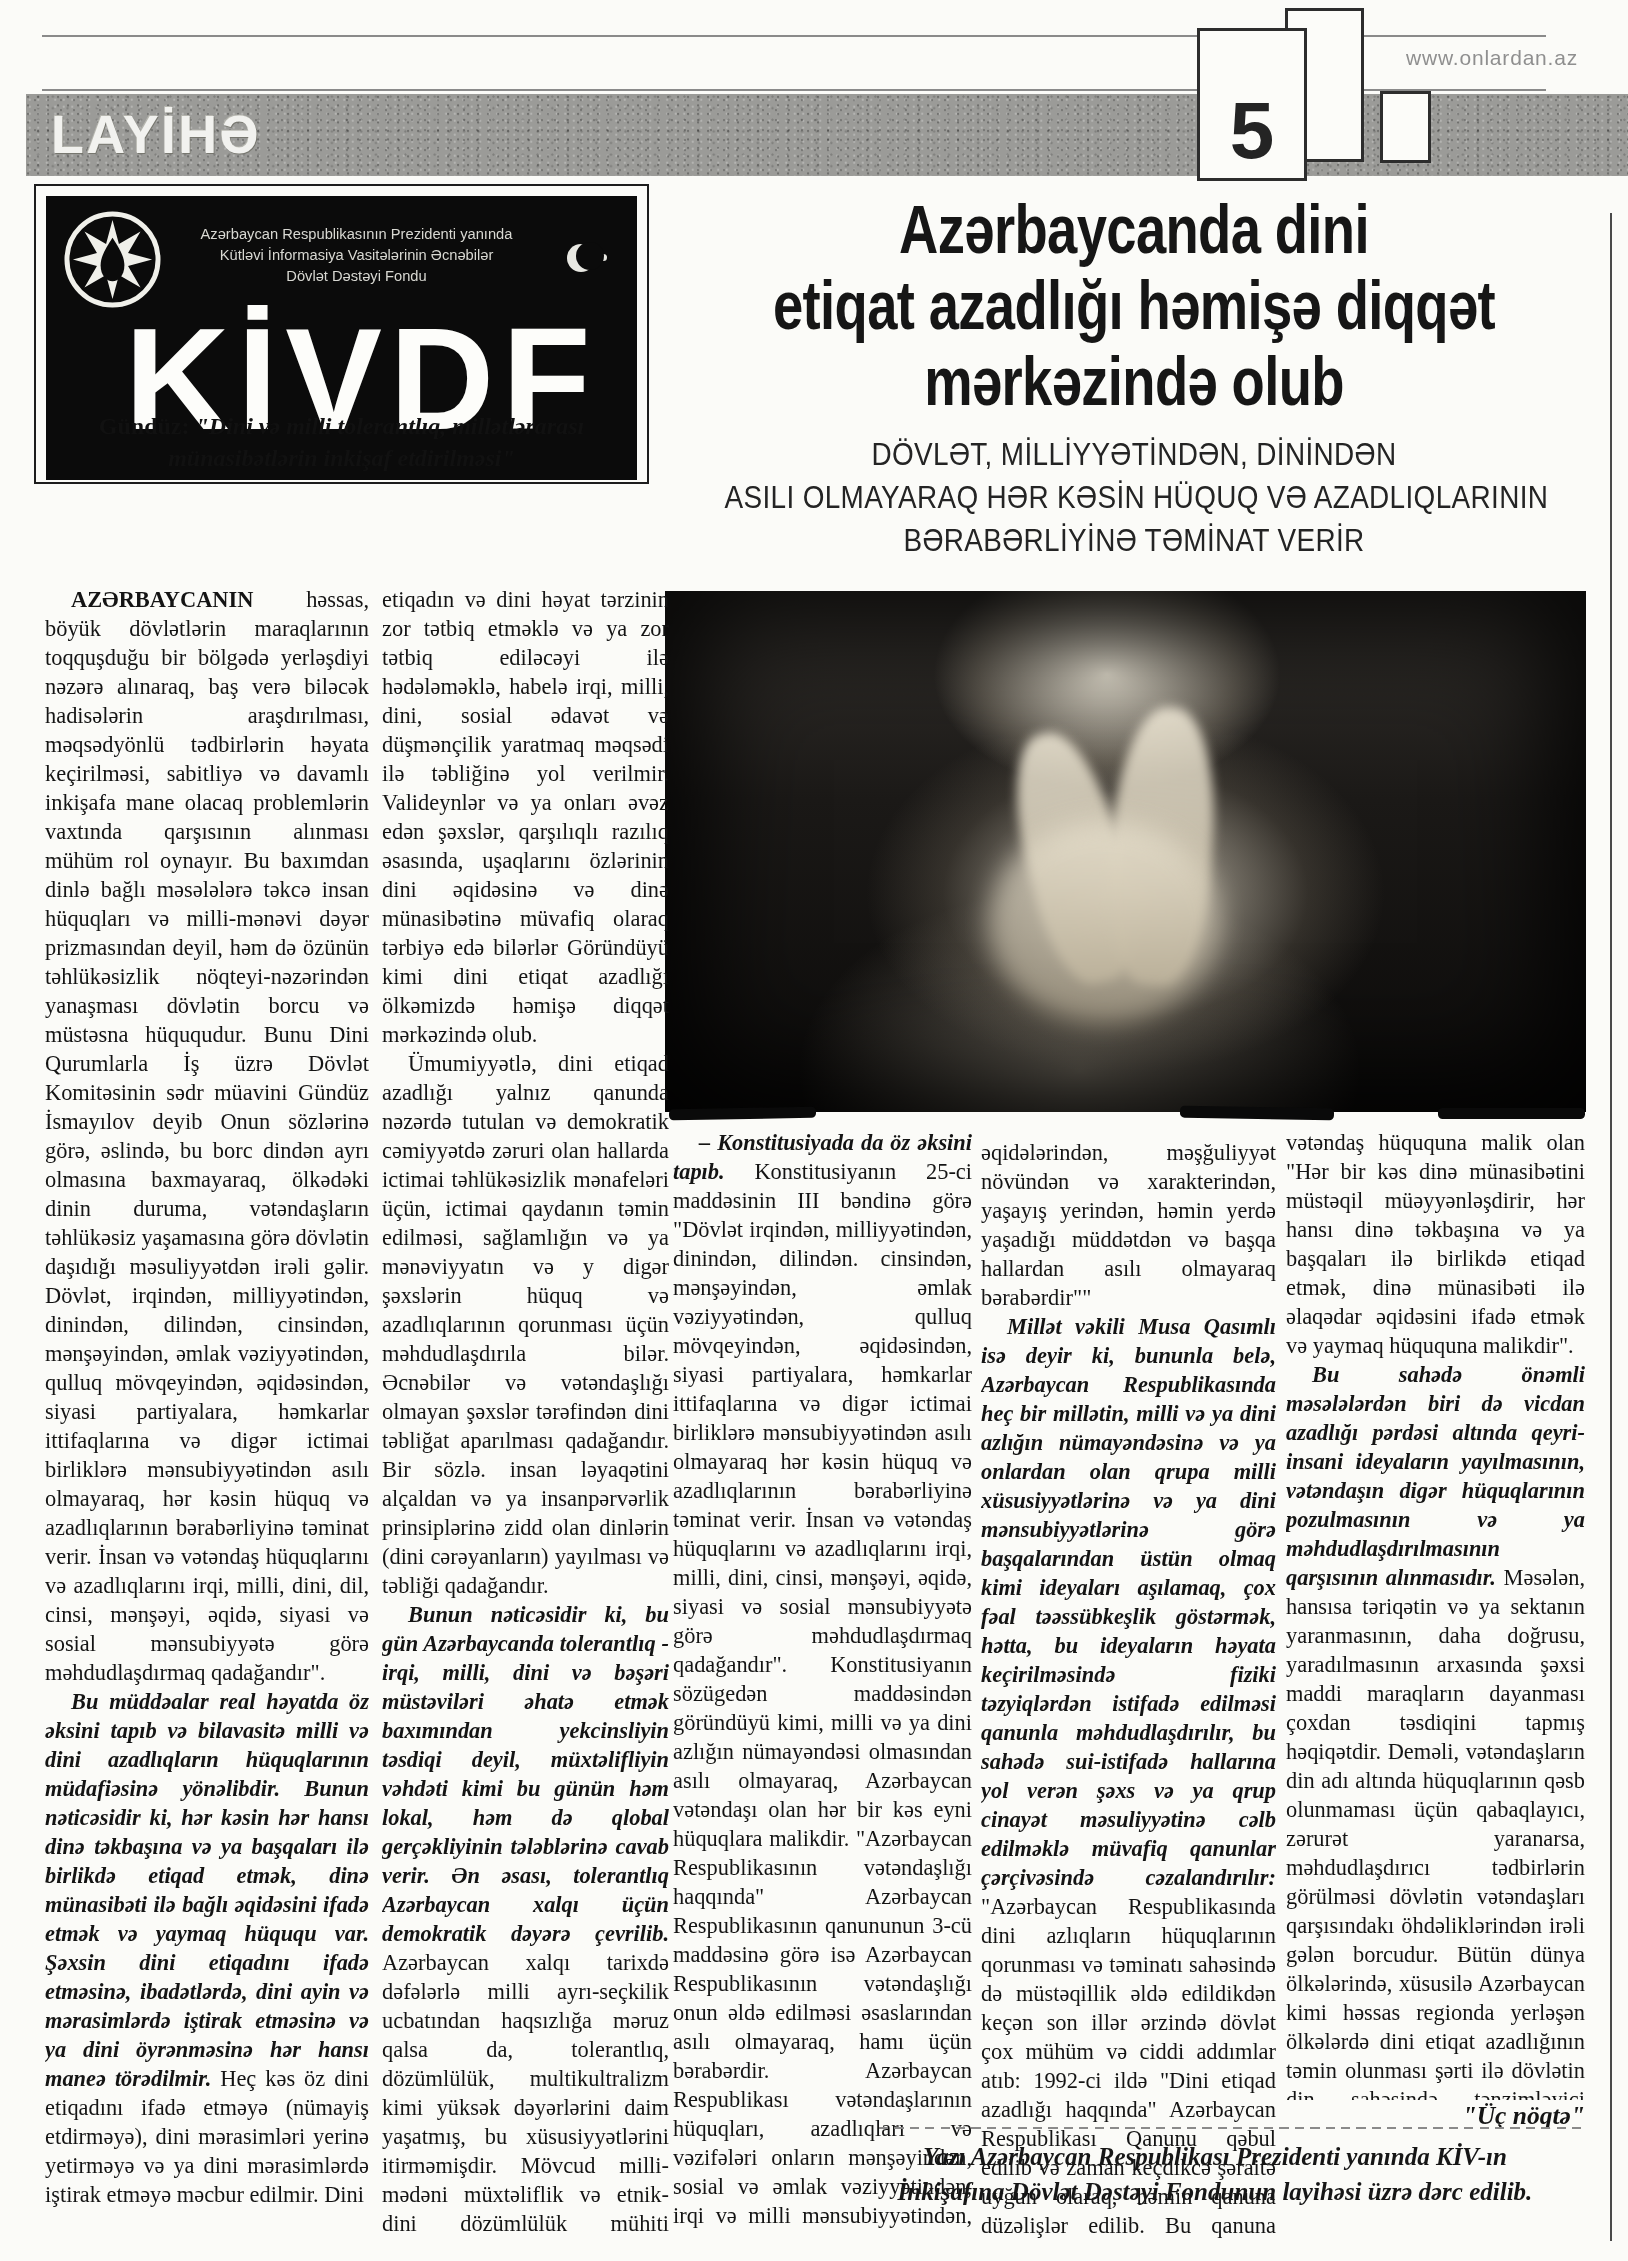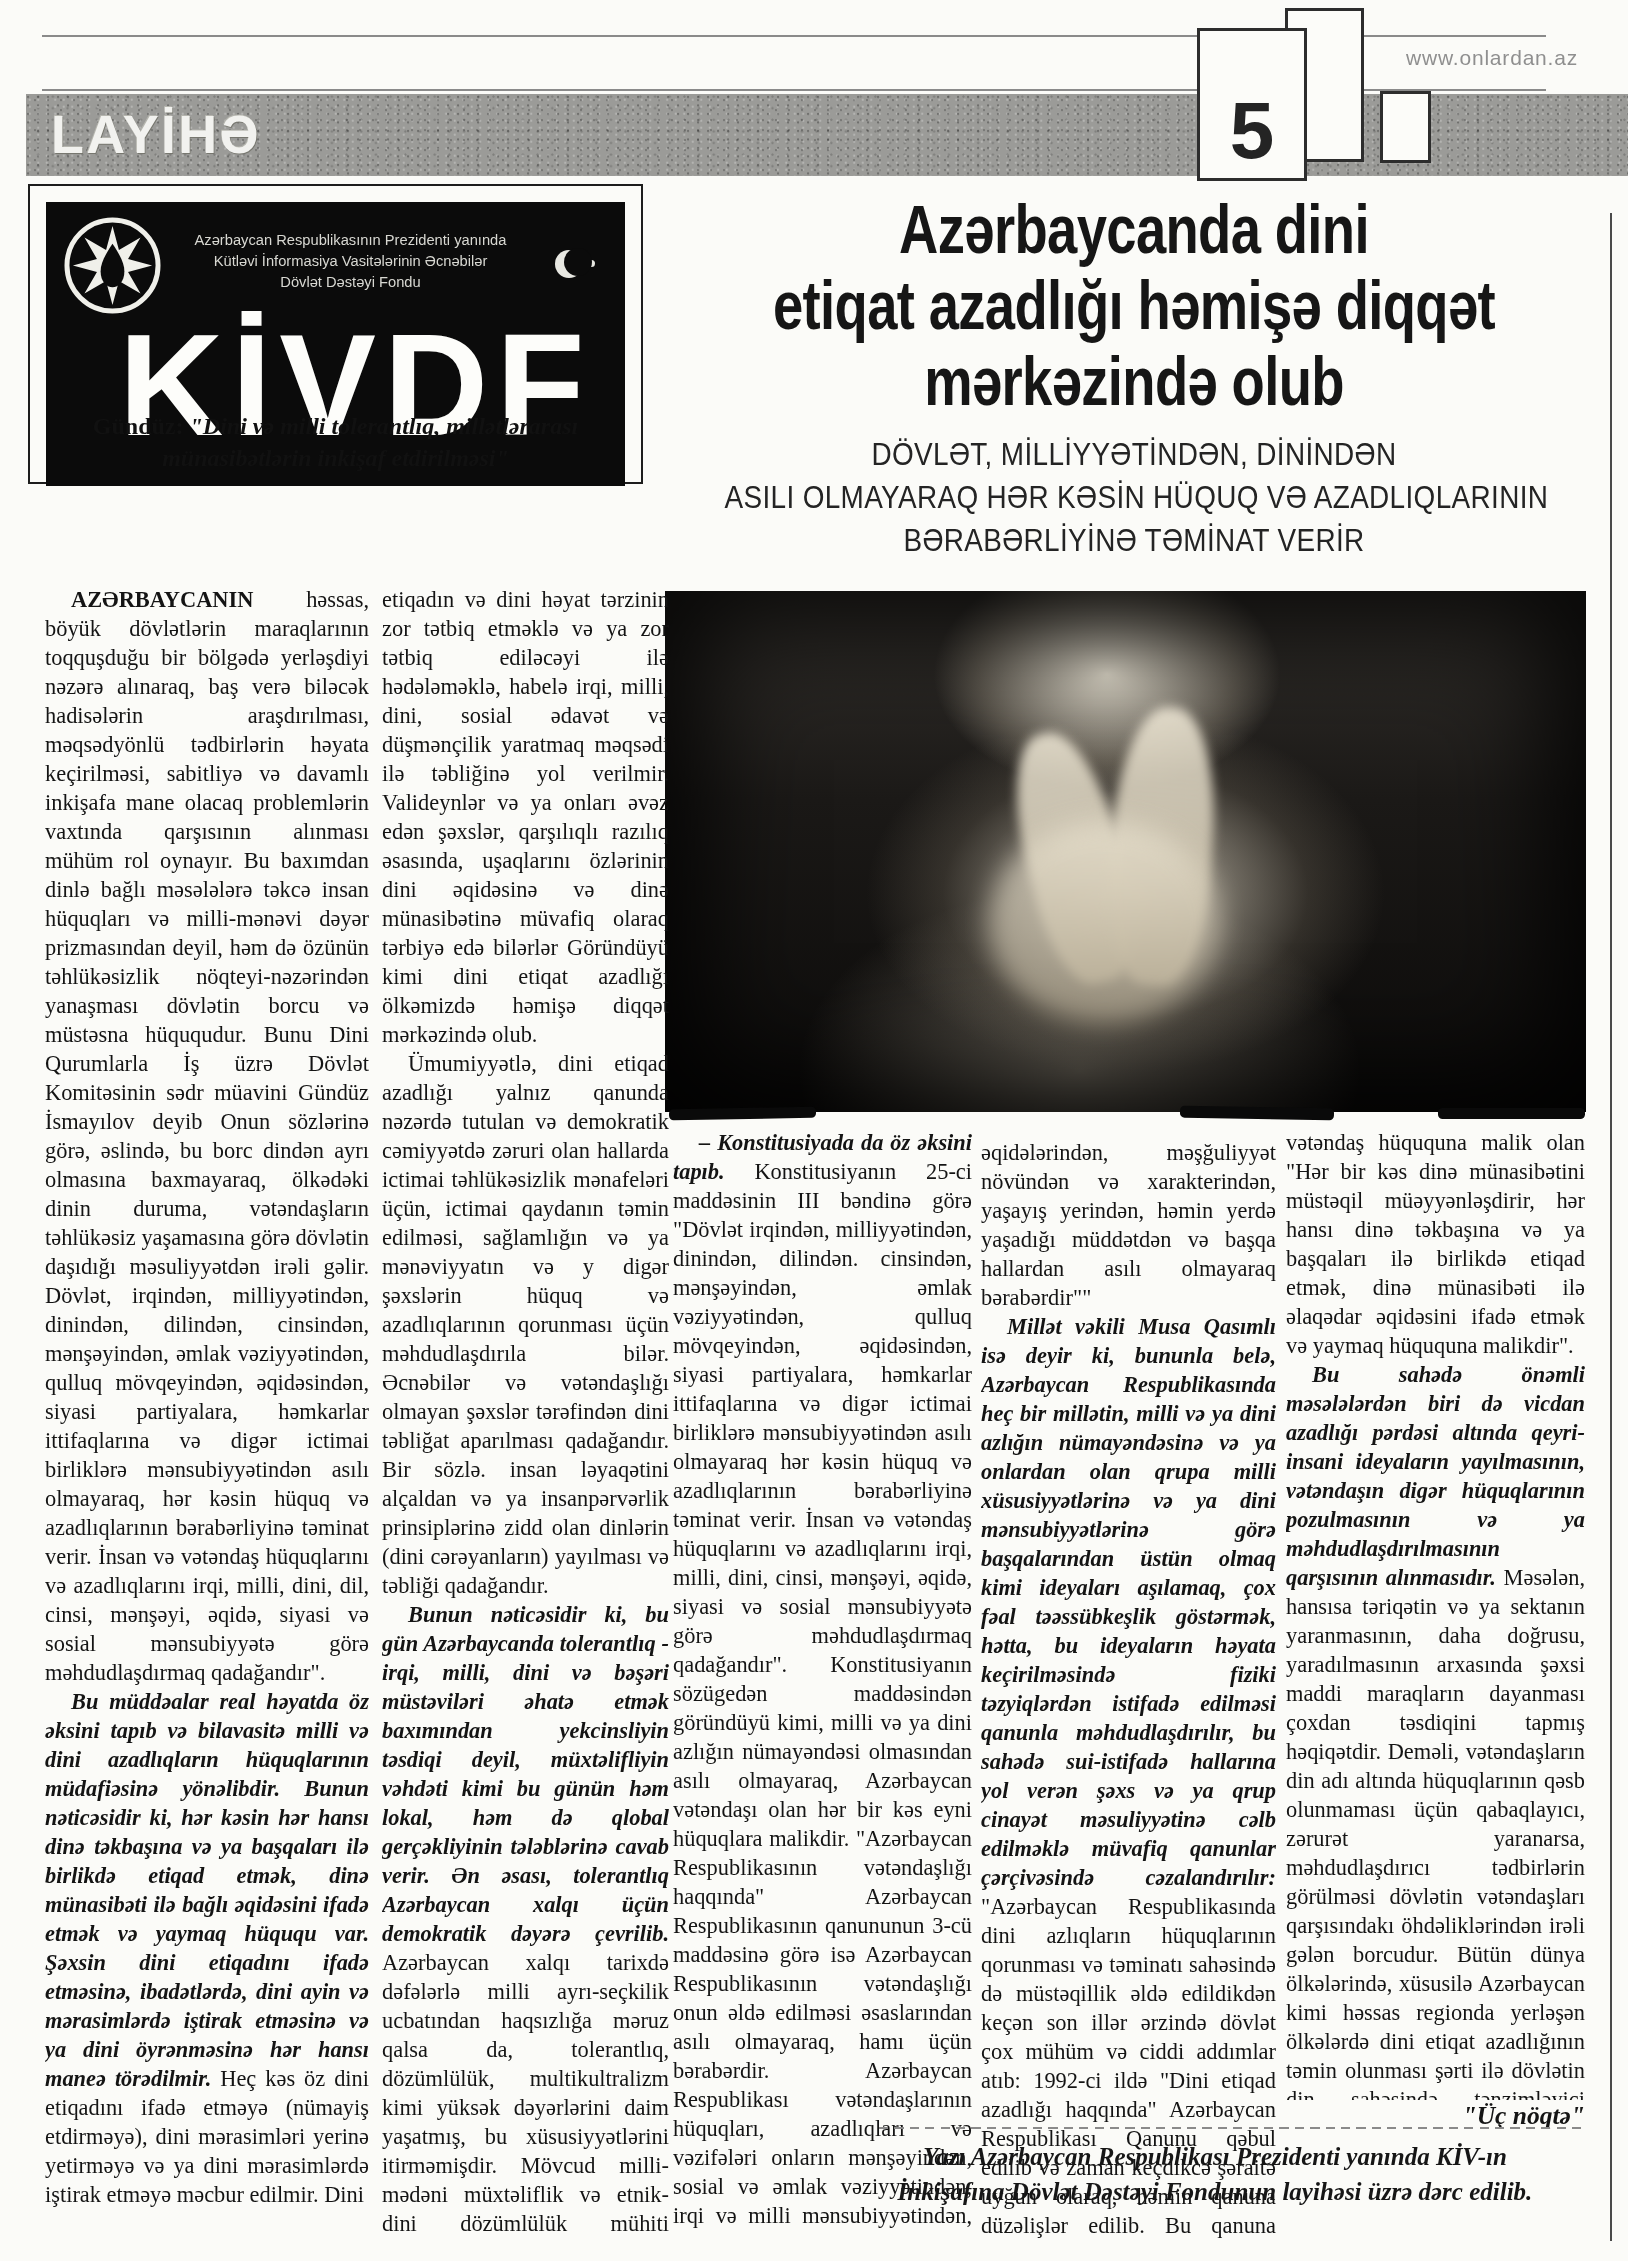--- a/index.html
+++ b/index.html
@@ -31,22 +31,22 @@
 
   
   .pn-rect{position:absolute;background:#fcfcf9;border:3.1px solid #2d2d2d;box-sizing:border-box;}
   .pn-tall{left:1285px;top:7.7px;width:79px;height:154px;z-index:4;}
   .pn-main{left:1197px;top:28px;width:110px;height:153px;z-index:5;}
   .pn-small{left:1380px;top:91px;width:51px;height:72px;z-index:5;}
   .pn-digit{position:absolute;left:0;right:0;bottom:1.5px;text-align:center;
             font-family:"Liberation Sans",sans-serif;font-weight:bold;font-size:80px;color:#242424;}
 
   
-  .kivdf{position:absolute;left:28px;top:184px;width:615px;height:300px;border:2.3px solid #1d1d1d;
-         box-sizing:border-box;background:#fbfbf8;padding:16px;}
+  .kivdf{position:absolute;left:34px;top:184px;width:615px;height:300px;border:2.3px solid #1d1d1d;
+         box-sizing:border-box;background:#fbfbf8;padding:10px;}
   .kivdf-black{position:relative;background:#0b0b0b;height:284px;overflow:hidden;}
   .kivdf-head{position:absolute;left:0;top:10.8px;width:100%;height:108px;}
   .emblem{position:absolute;left:17px;top:3.1px;width:99px;height:99px;}
   .org{position:absolute;left:123px;right:93px;top:17px;text-align:center;
        font-family:"Liberation Sans",sans-serif;font-size:14.7px;line-height:21px;color:#d8d8d2;}
   .crescent{position:absolute;right:42px;top:37px;width:28px;height:28px;border-radius:50%;
             background:#e8e8e2;}
   .crescent::after{content:"";position:absolute;left:9.3px;top:-2.3px;width:28px;height:28px;
             border-radius:50%;background:#0b0b0b;}
   .crescent .star-dot{position:absolute;right:-12.3px;top:10px;width:7.7px;height:7.7px;border-radius:50%;

